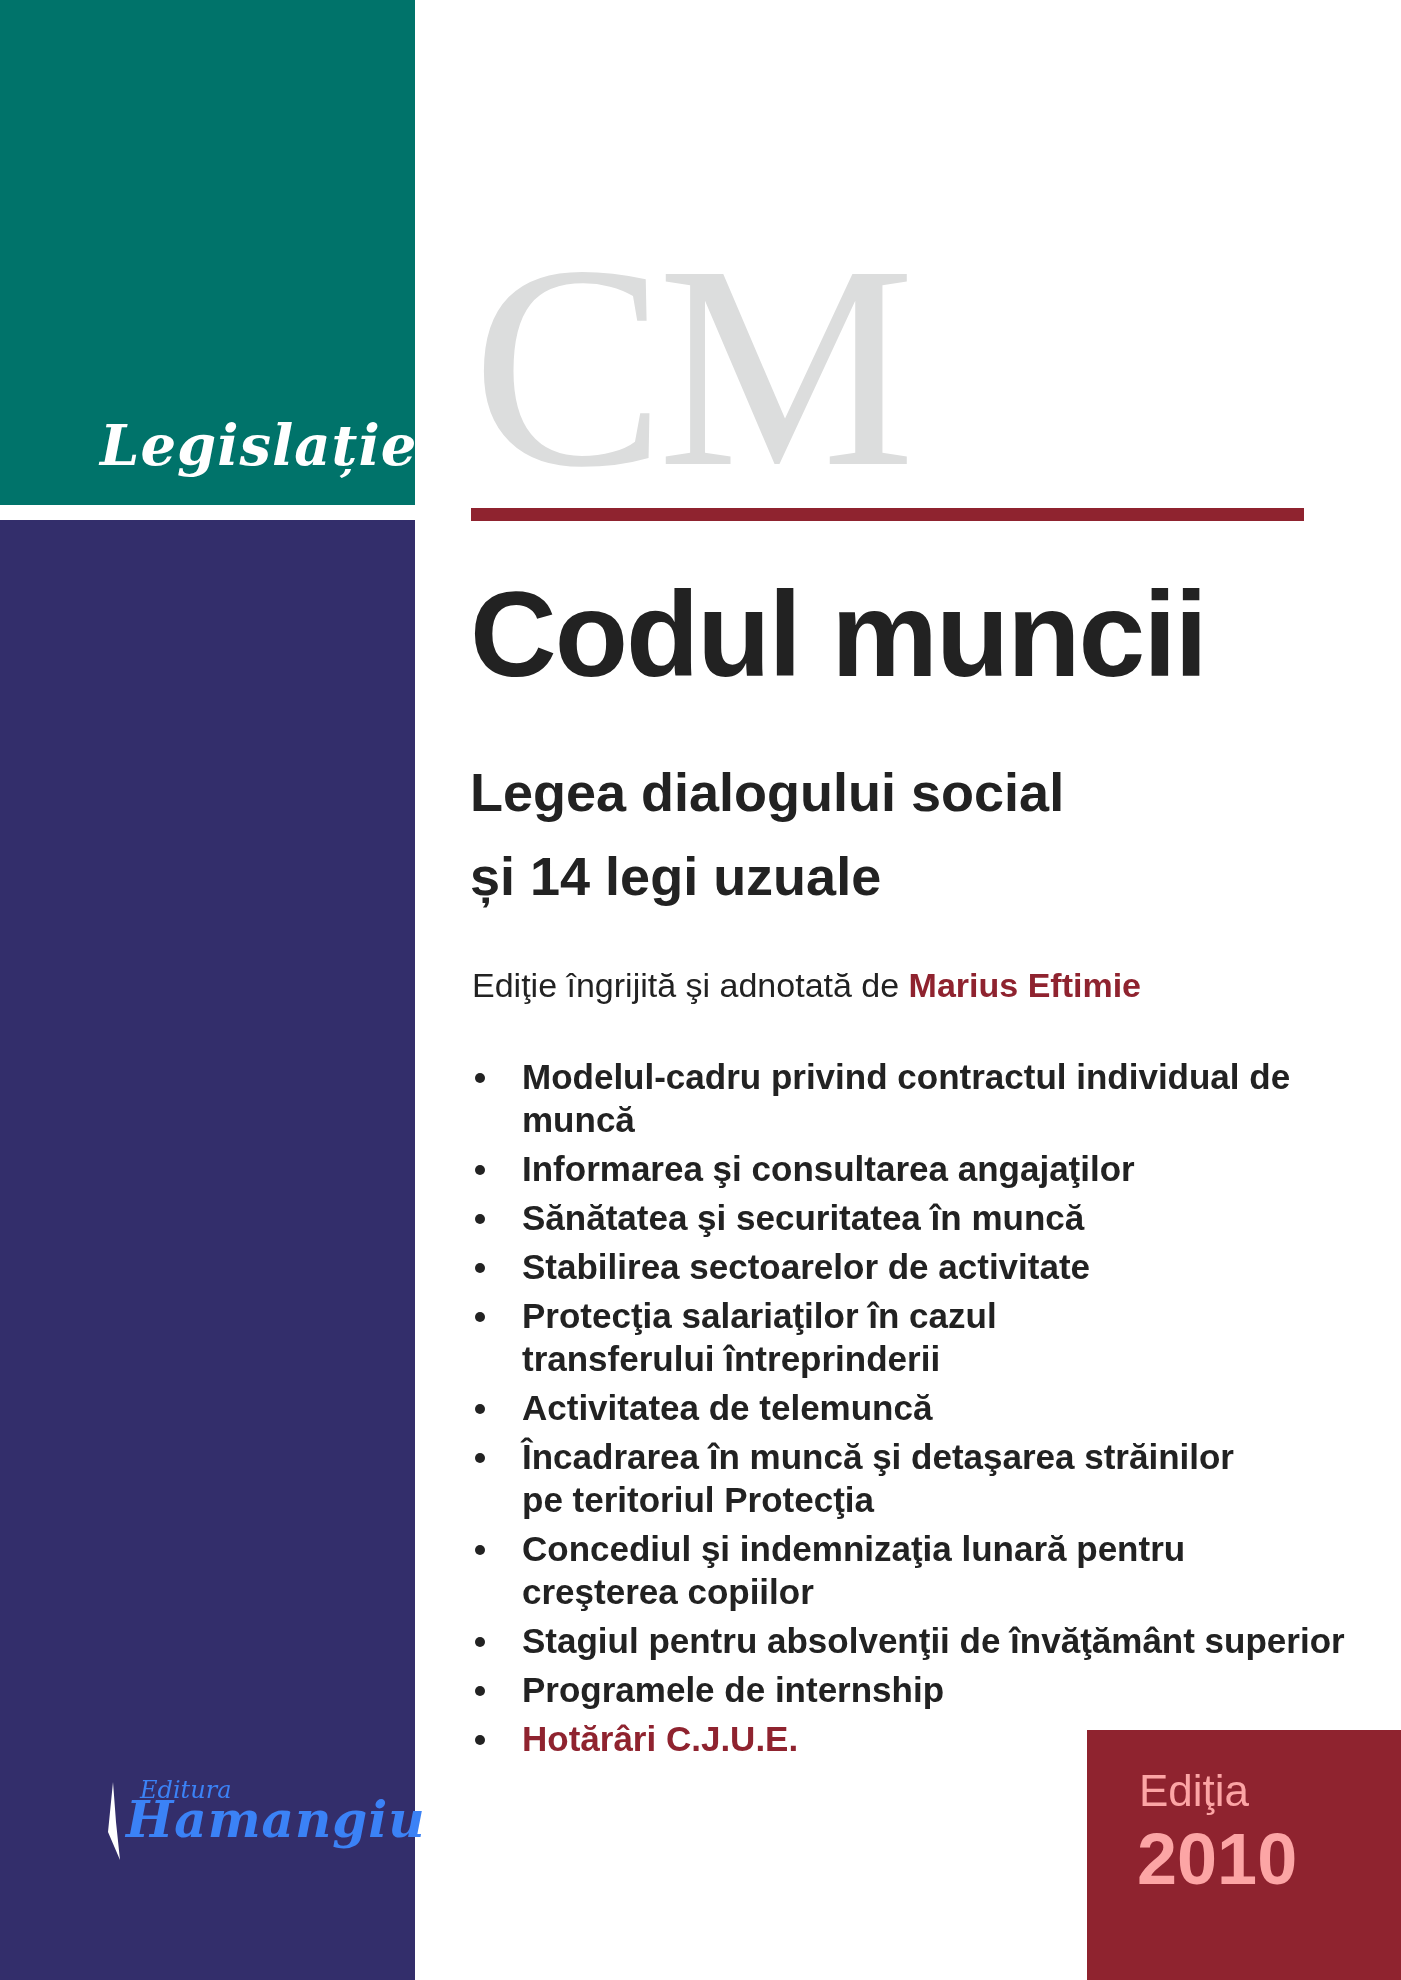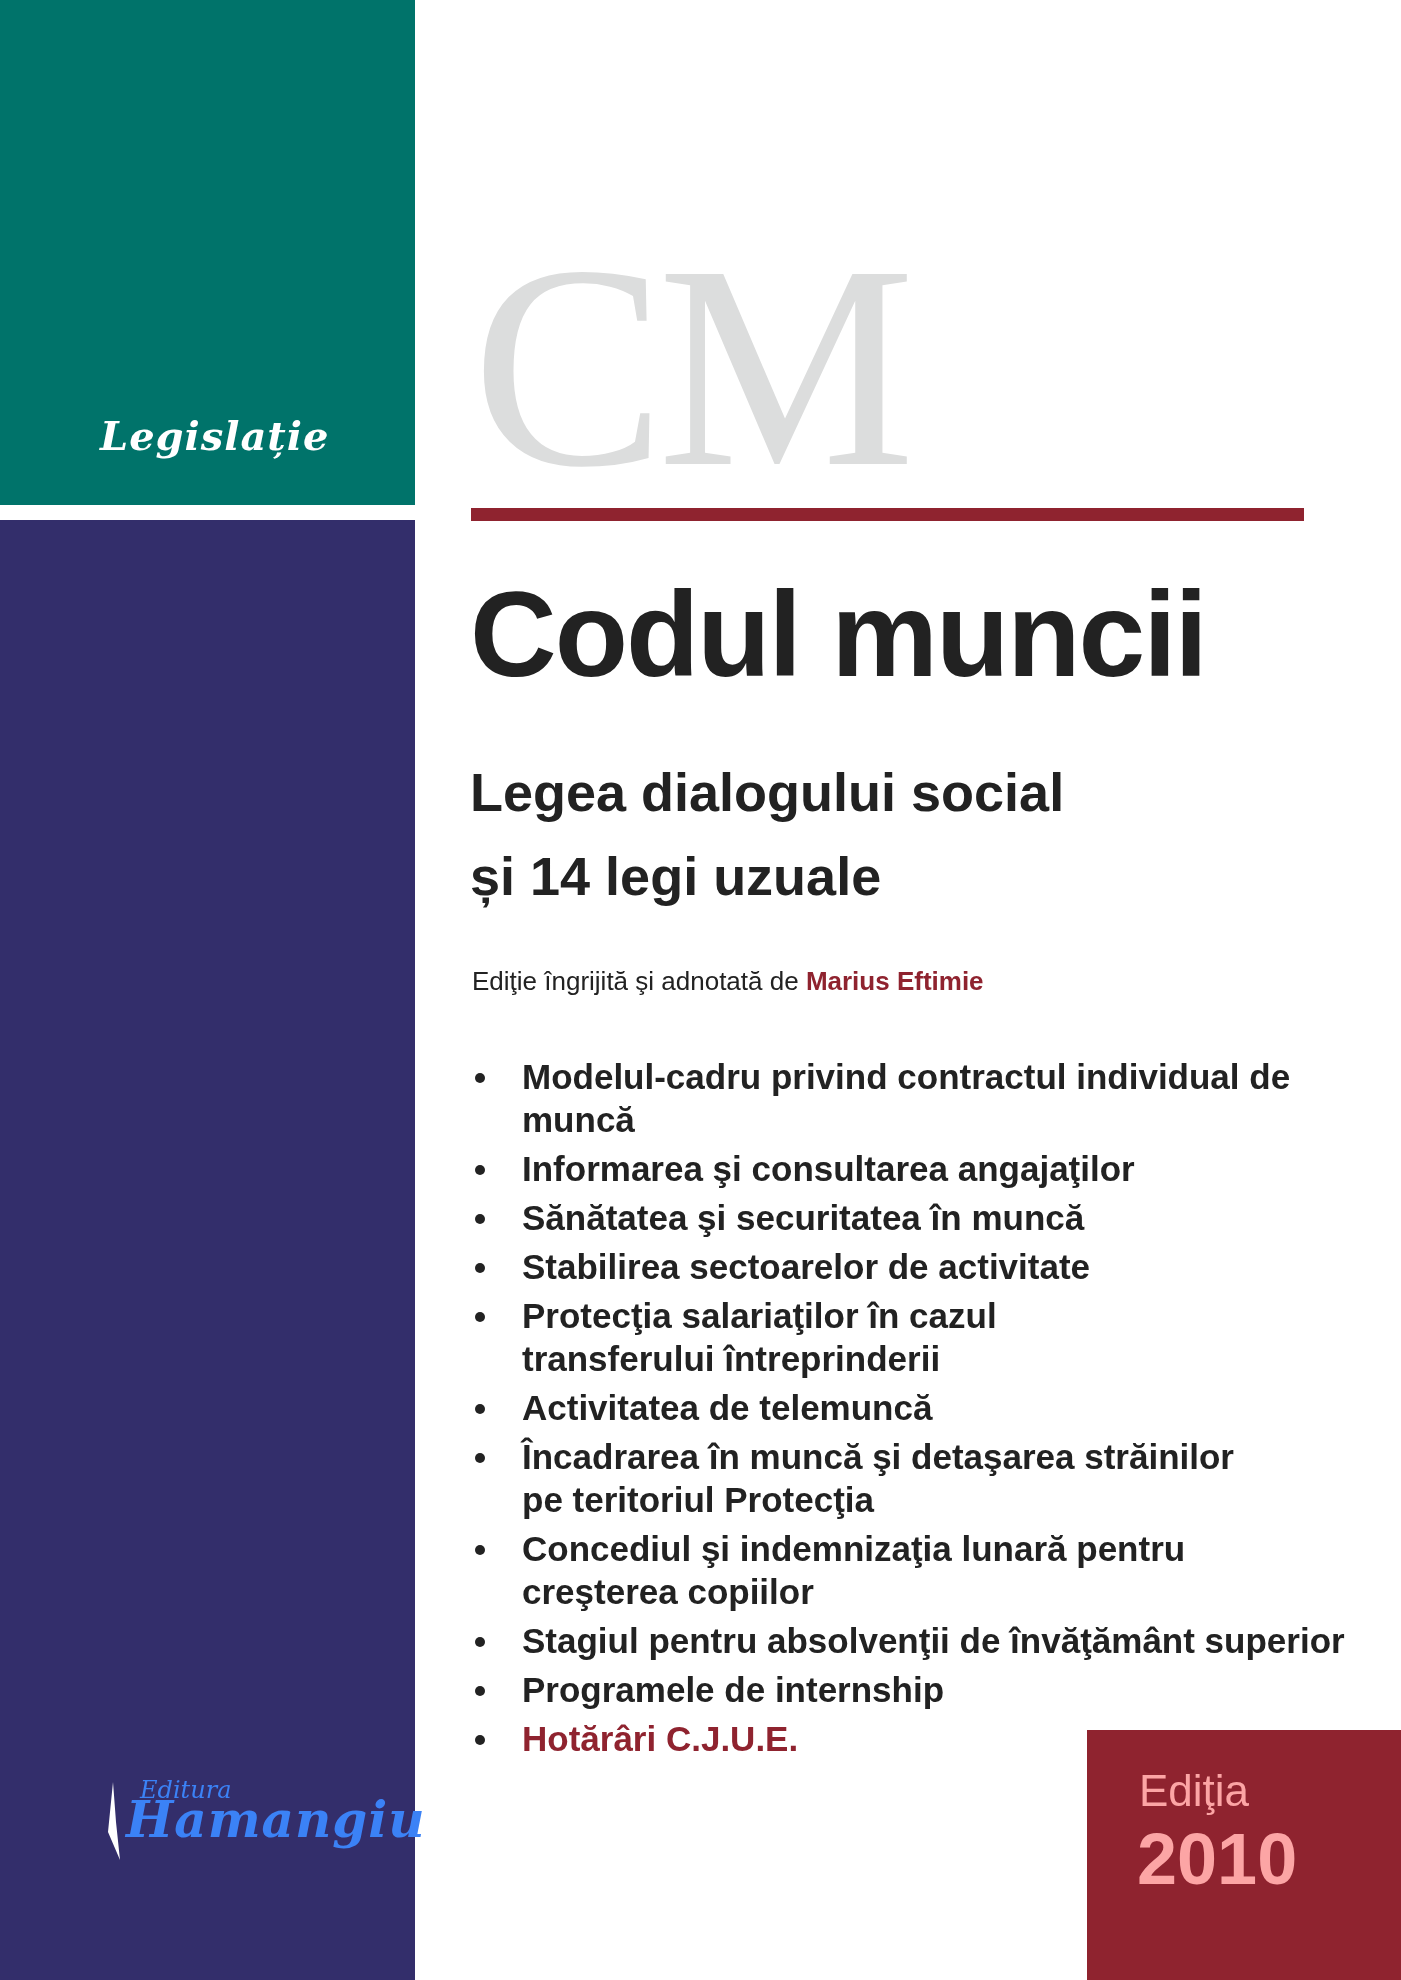--- a/index.html
+++ b/index.html
@@ -16,21 +16,21 @@
     position: absolute; left: 0; top: 505px; width: 415px; height: 15px;
     background: #ffffff;
   }
   .navy-block {
     position: absolute; left: 0; top: 520px; width: 415px; height: 1460px;
     background: #332e6b;
   }
   .series-label {
     position: absolute; left: 100px; top: 412px;
     color: #ffffff; font-family: "DejaVu Serif", serif; font-style: italic; font-weight: bold;
-    font-size: 40px; letter-spacing: 1px;
+    font-size: 56px; letter-spacing: 1px;
   }
   .monogram {
     position: absolute; left: 472px; top: 222px;
     font-family: "Liberation Serif", "DejaVu Serif", serif;
     font-size: 290px; line-height: 1; color: #dcdddd; letter-spacing: -8px;
   }
   .red-rule {
     position: absolute; left: 471px; top: 508px; width: 833px; height: 13px;
     background: #8f232f;
   }
@@ -38,21 +38,21 @@
     position: absolute; left: 470px; top: 574px;
     font-size: 120px; font-weight: bold; color: #222222; letter-spacing: -2px;
     line-height: 1;
   }
   .subtitle {
     position: absolute; left: 470px; top: 750px;
     font-size: 54px; font-weight: bold; color: #222222; line-height: 84px;
   }
   .editor-line {
     position: absolute; left: 472px; top: 966px;
-    font-size: 26px; color: #222222;
+    font-size: 34px; color: #222222;
   }
   .editor-name { color: #8f232f; font-weight: bold; }
   .topics {
     position: absolute; left: 470px; top: 1055px; margin: 0; padding: 0; list-style: none;
   }
   .topics li {
     position: relative; padding-left: 52px; font-size: 35px; font-weight: bold;
     color: #222222; line-height: 43px; margin-bottom: 6px; width: 840px;
   }
   .topics li .bullet {

